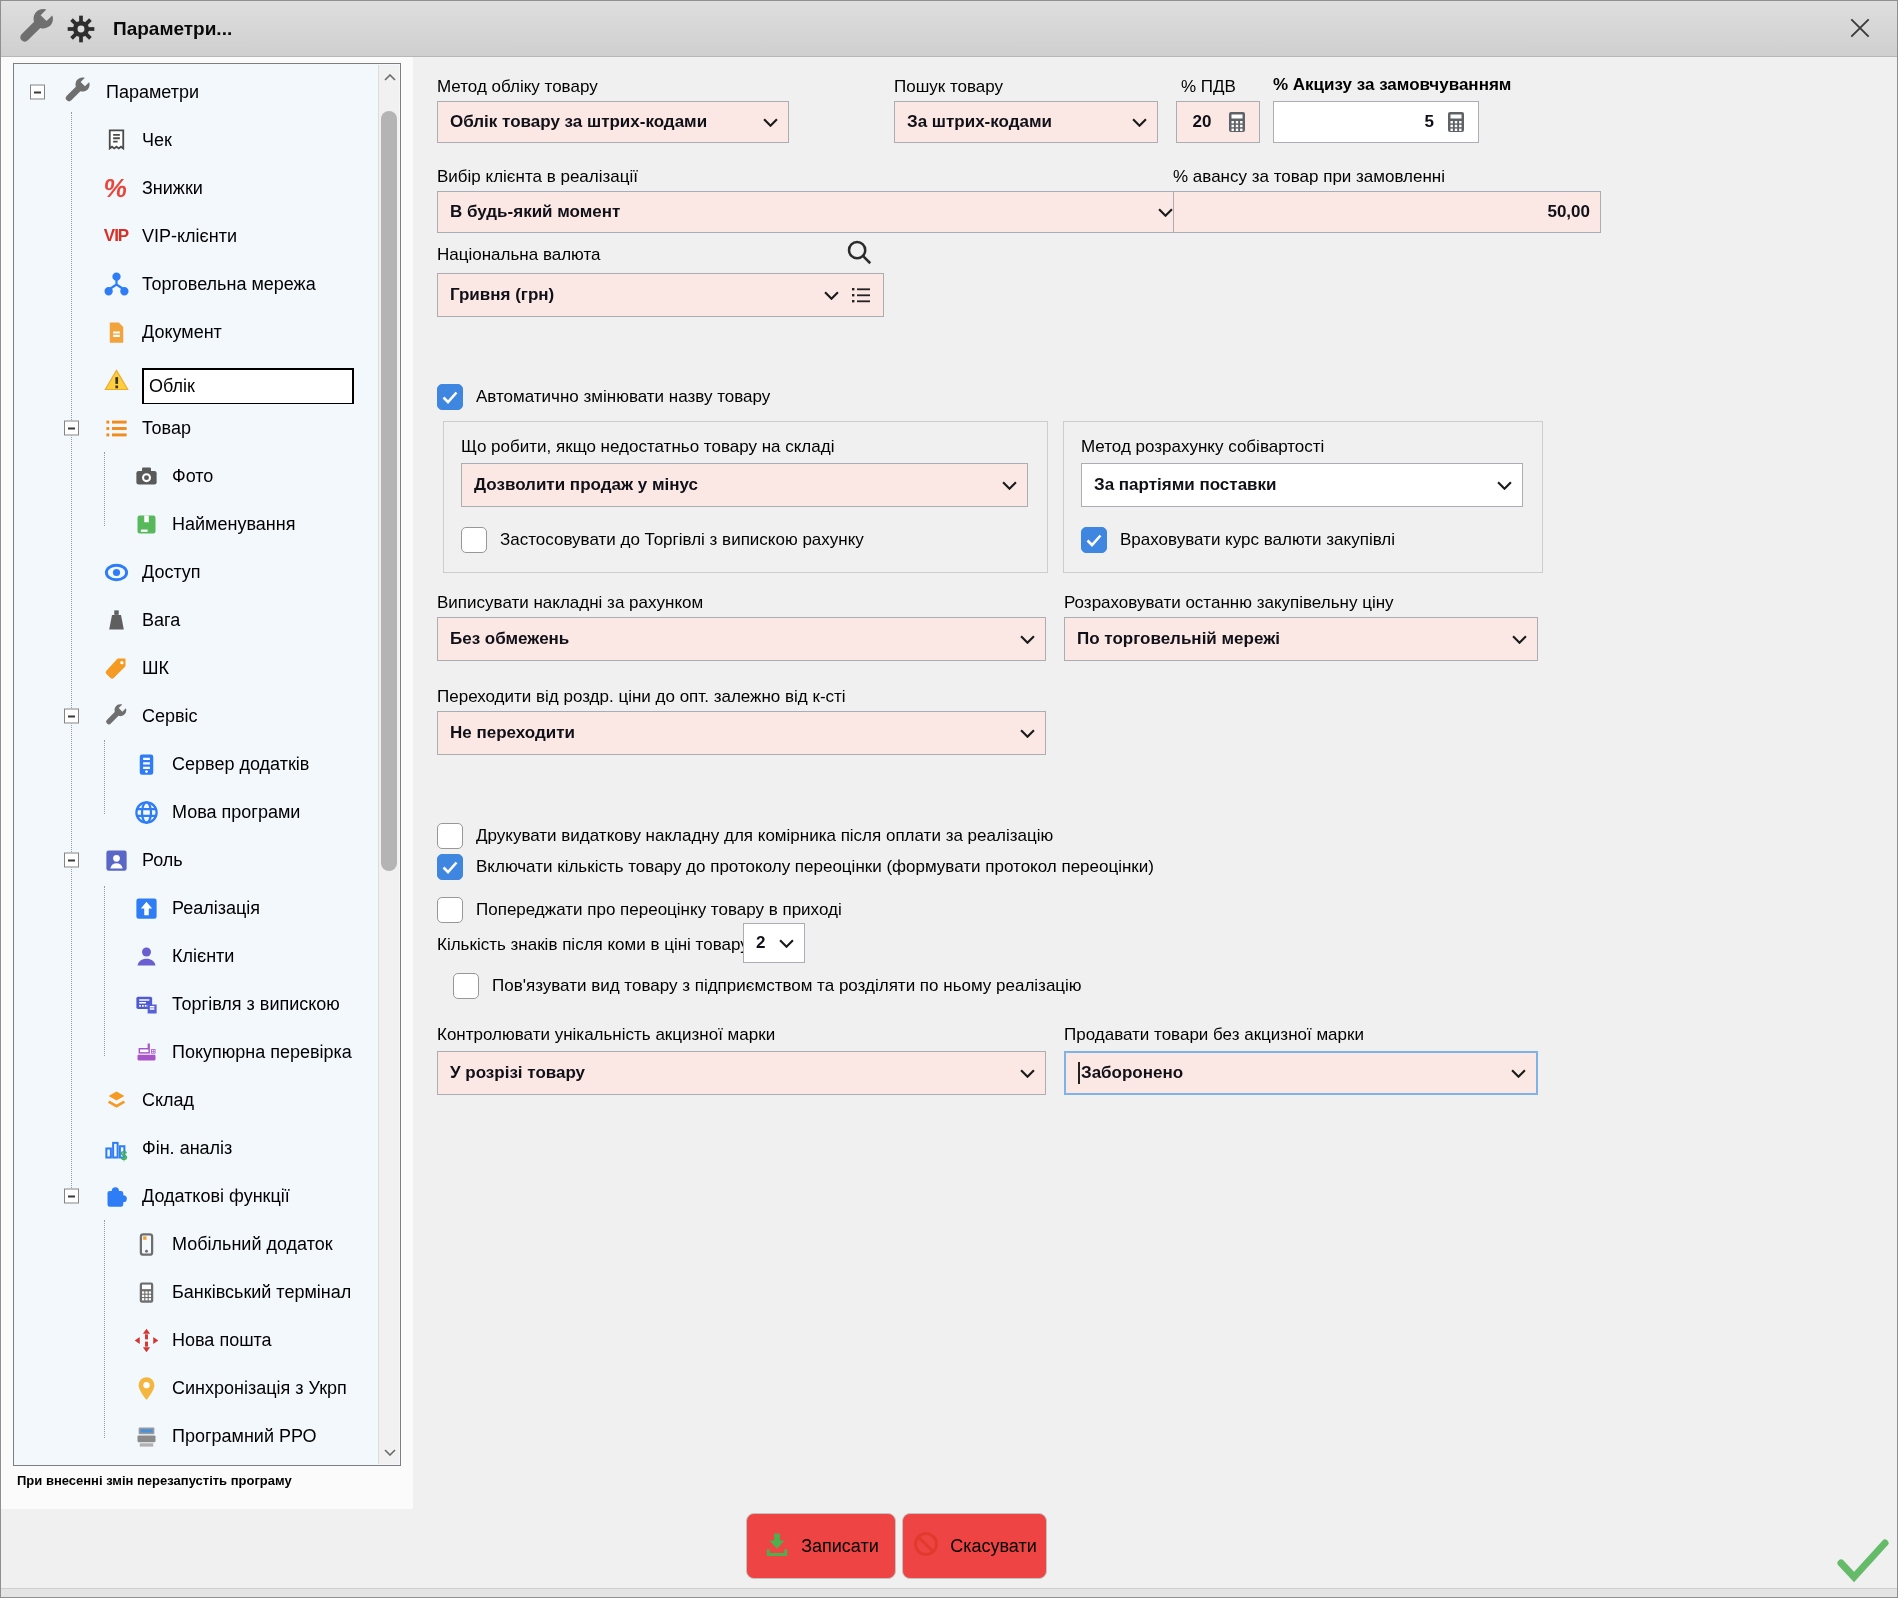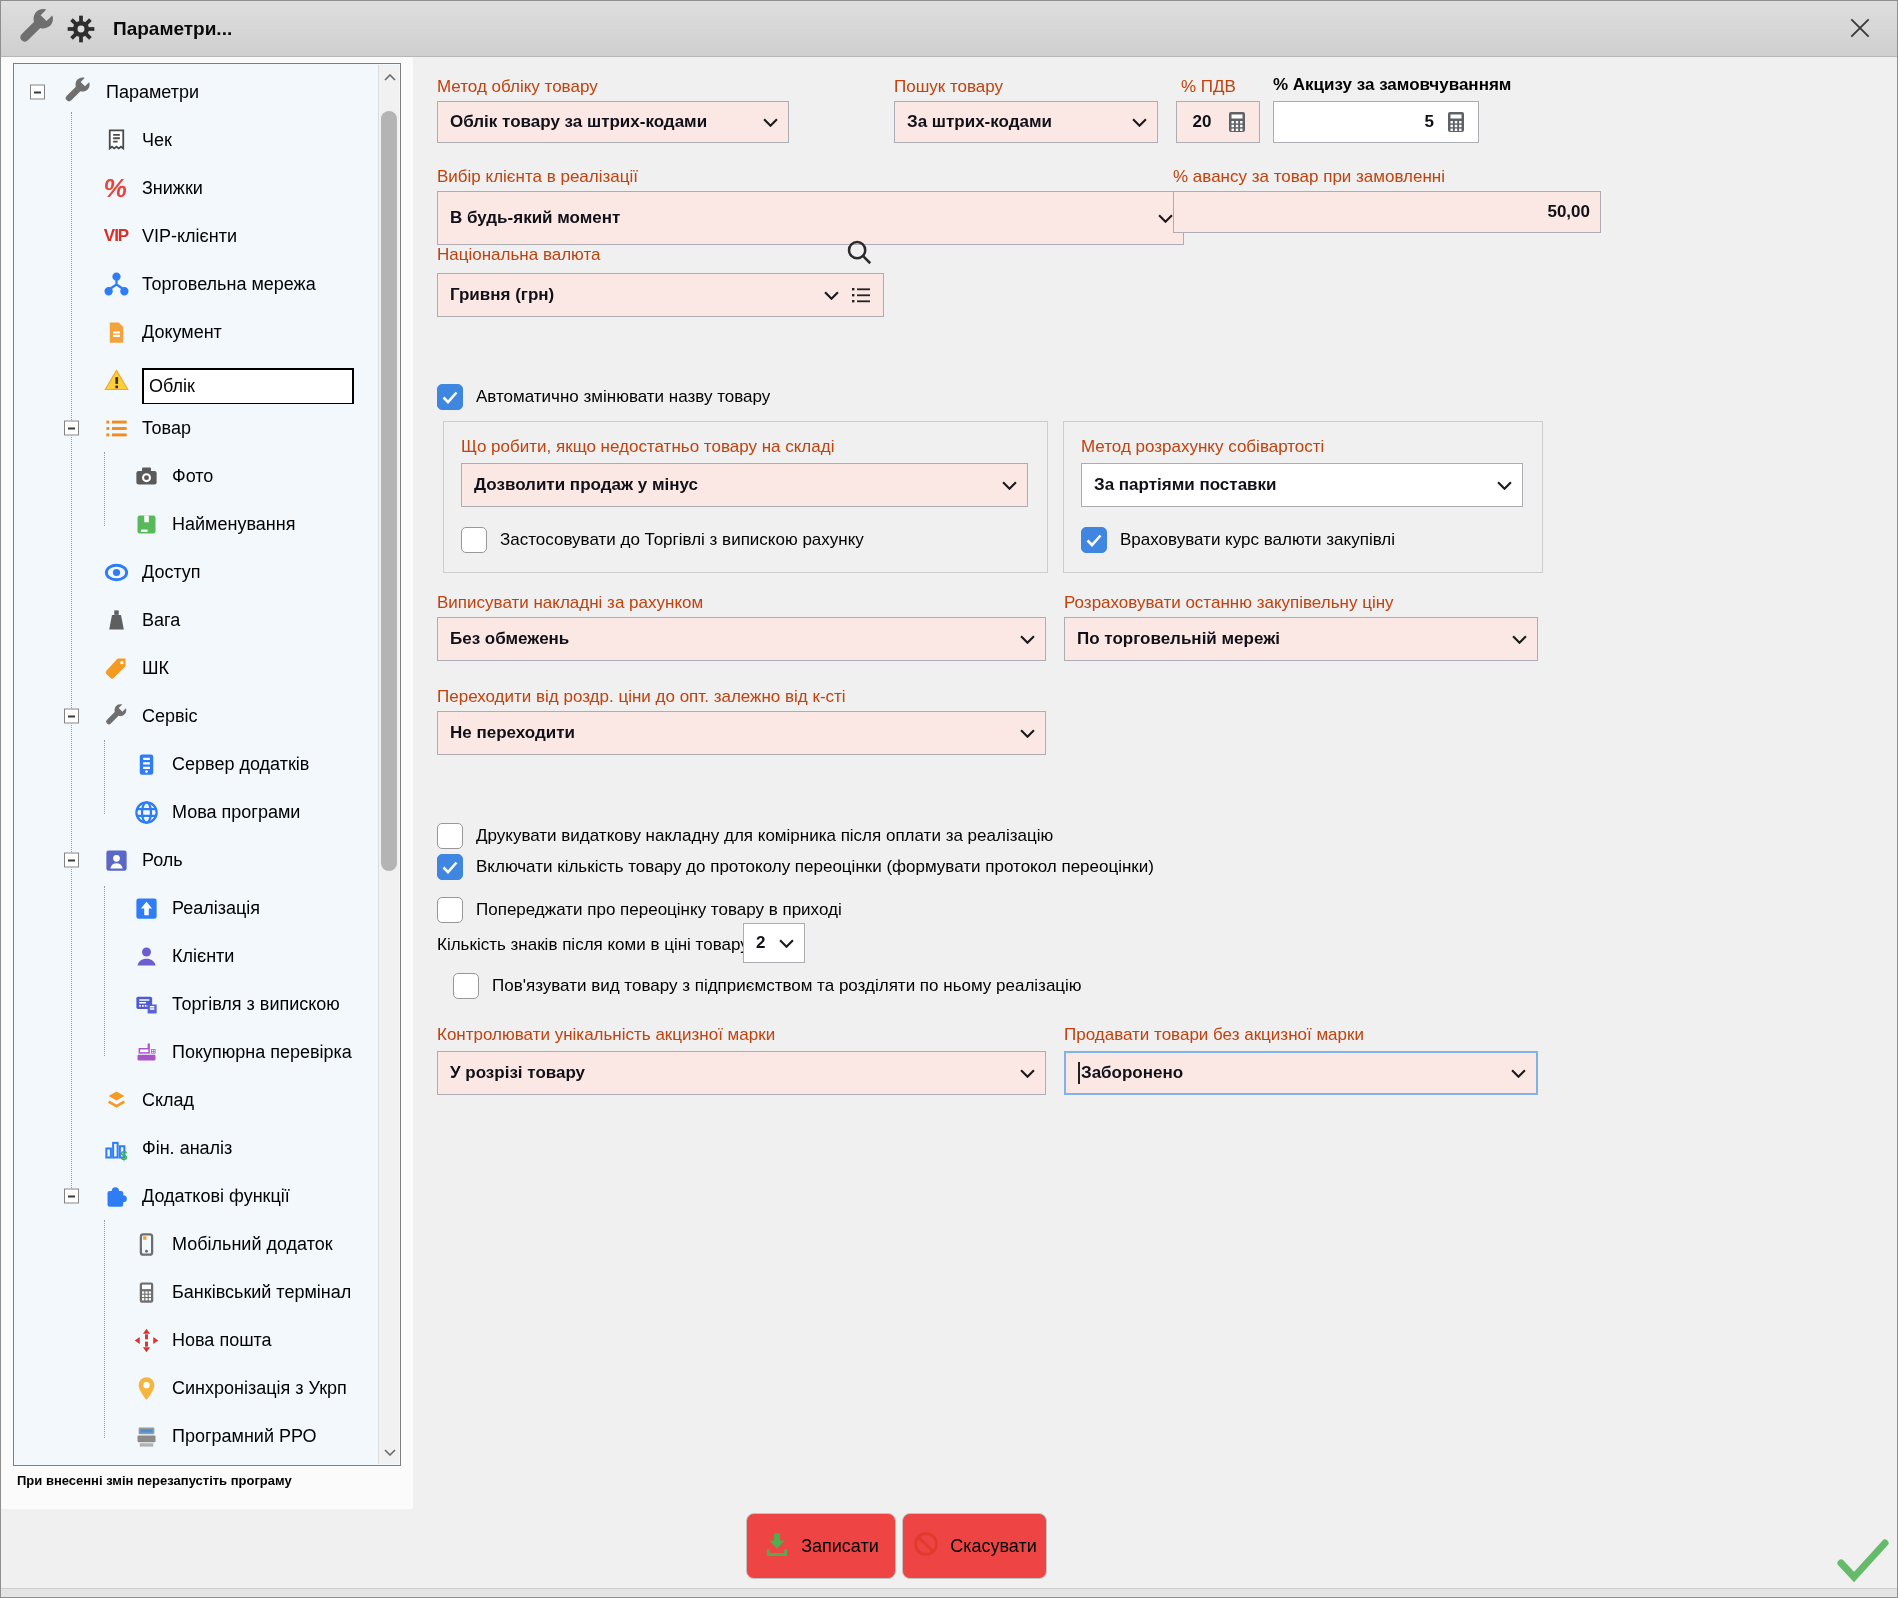--- a/index.html
+++ b/index.html
@@ -49,21 +49,21 @@
     flex:1; margin-right:46px;margin-top:12px; }
   .guide { position:absolute; width:0; border-left:1px dotted #9a9a9a; }
   .sbar { position:absolute; top:1px; right:1px; bottom:1px; width:21px;
     background:#f1f1f1; border-left:1px solid #dcdcdc; }
   .sbar .arr { position:absolute; left:0; width:21px; height:20px; display:flex;
     align-items:center; justify-content:center; cursor:pointer; }
   .sbar .arr.up { top:2px; } .sbar .arr.down { bottom:2px; }
   .sbar .thumb { position:absolute; left:2px; top:46px; width:16px; height:760px;
     background:#b4b4b4; border-radius:8px; cursor:pointer; }
   
-  .flabel { position:absolute; font-size:17px; color:#c2410c; white-space:nowrap; }
+  .flabel { position:absolute; font-size:17px; color:#000000; white-space:nowrap; }
   .flabel.dark { color:#000; font-weight:700; }
   .fld { position:absolute; background:#fbe7e4; border:1px solid #abadb3;
     display:flex; align-items:center; padding:0 10px 0 12px; font-size:17px;
     font-weight:700; color:#101018; cursor:pointer; }
   .fld.white { background:#fff; }
   .fld.focused { border:2px solid #7fb2e5;padding-left:12px; }
   .fld .val { flex:1; white-space:nowrap; overflow:hidden; }
   .fld .val.right { text-align:right; }
   .fld .val.center { text-align:center; }
   .chev { width:15px; height:9px; margin-left:10px; flex:none; display:flex; }
@@ -529,21 +529,21 @@
           <rect x="15.1" y="14.8" width="2.4" height="2.4"></rect>
           <rect x="6.5" y="18.6" width="2.4" height="2.4"></rect>
           <rect x="10.8" y="18.6" width="2.4" height="2.4"></rect>
           <rect x="15.1" y="18.6" width="2.4" height="2.4"></rect>
         </g>
       </svg>
     </span>
 </div>
 
 <div class="flabel" style="left:436px; top:166px;">Вибір клієнта в реалізації</div>
-<div class="fld" style="left:436px; top:190px; width:747px; height:54px;">
+<div class="fld" style="left:436px; top:190px; width:747px; height:42px;">
   <span class="val">В будь-який момент</span>
   <span class="chev">
       <svg viewBox="0 0 14 8">
         <path d="M1 1l6 6 6-6" fill="none" stroke="#1a1a1a" stroke-width="2"></path>
       </svg>
     </span>
 </div>
 
 <div class="flabel" style="left:1172px; top:166px;">% авансу за товар при замовленні</div>
 <div class="fld" style="left:1172px; top:190px; width:428px; height:42px;">

